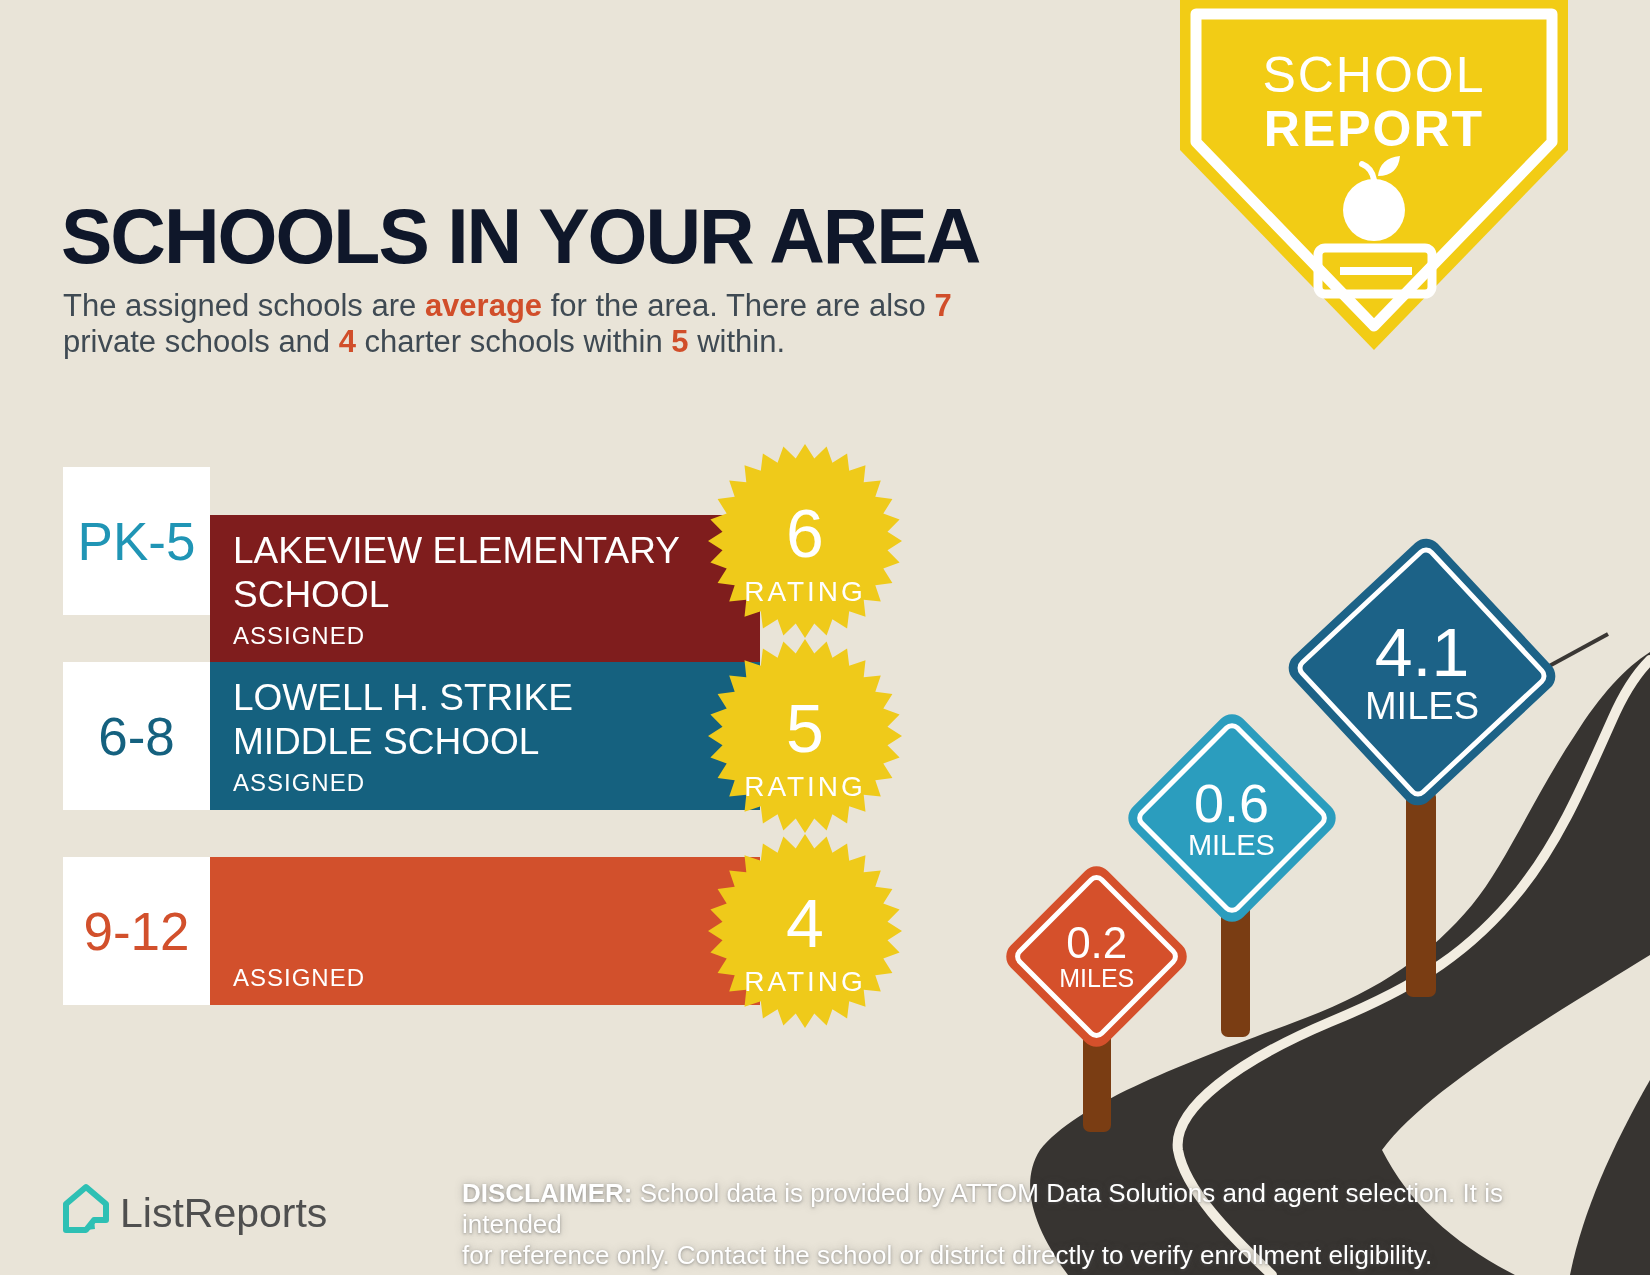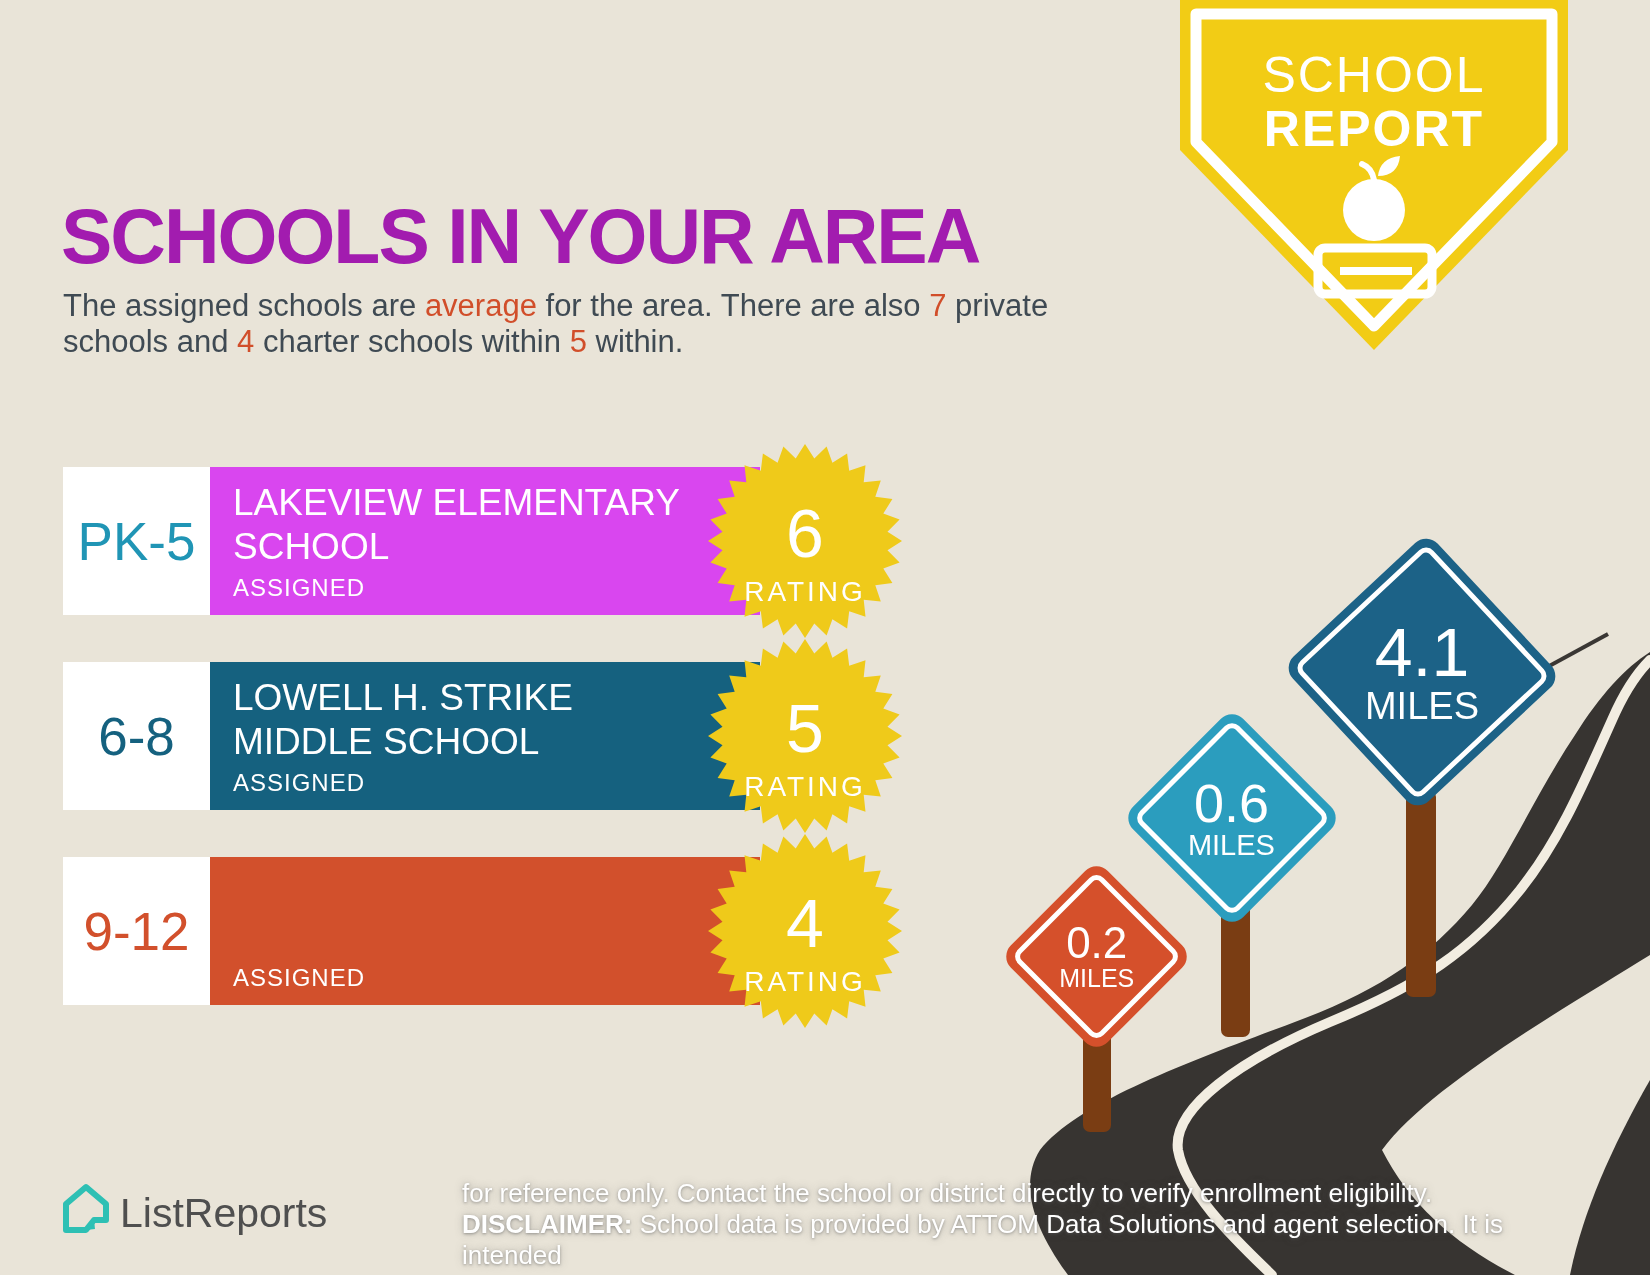--- a/index.html
+++ b/index.html
@@ -8,23 +8,23 @@
   
   .topbar{position:absolute;left:0;top:0;width:1650px;height:143px;background:#D2A322;}
   .home-icon{position:absolute;left:62px;top:33px;}
   .address{position:absolute;left:160px;top:50px;font-size:36px;color:#FCF7EA;letter-spacing:1px;}
   
   .badge-svg{position:absolute;left:0;top:0;width:1650px;height:380px;pointer-events:none;}
   .badge-txt{fill:#FFFFFF;text-anchor:middle;font-family:"Liberation Sans",sans-serif;}
   .badge-line1{font-size:50px;font-weight:400;letter-spacing:2px;}
   .badge-line2{font-size:50px;font-weight:700;letter-spacing:2px;}
   
-  .title{position:absolute;left:61px;top:192px;font-size:77px;font-weight:700;color:#a21caf;letter-spacing:-2px;text-align:center;}
+  .title{position:absolute;left:61px;top:192px;font-size:77px;font-weight:700;color:#0f172a;letter-spacing:-2px;text-align:center;}
   .subtitle{position:absolute;left:63px;top:288px;width:990px;font-size:31px;line-height:36px;color:#3F4A53;}
-  .subtitle .hl{color:#D14E2A;font-weight:400;}
+  .subtitle .hl{color:#D14E2A;font-weight:700;}
   
   .row{position:absolute;left:63px;width:920px;height:148px;}
   .grade-box{position:absolute;left:0;top:0;width:147px;height:148px;background:#FFFFFF;
              display:flex;align-items:center;justify-content:center;text-align:right;}
   .grade{font-size:53px;font-weight:500;}
   .bar{position:absolute;left:147px;top:0;width:550px;height:148px;color:#FFF;}
   .school-name{position:absolute;left:23px;top:14px;width:480px;font-size:37px;line-height:44px;font-weight:400;}
   .assigned{position:absolute;left:23px;bottom:13px;font-size:24px;letter-spacing:1px;}
   .burst-svg{position:absolute;left:642px;top:-26px;width:200px;height:200px;overflow:visible;}
   .rating-num{fill:#FFF;text-anchor:middle;font-size:68px;font-weight:400;}
@@ -119,21 +119,21 @@
     </g>
   </svg>
 
   <div class="title">SCHOOLS IN YOUR AREA</div>
   <div class="subtitle"><span>The assigned schools are </span><span class="hl">average</span><span> for the area. There are also </span><span class="hl">7</span><span> private schools and </span><span class="hl">4</span><span> charter schools within </span><span class="hl">5</span><span> within.</span></div>
 
   <div class="row" style="top:467px;">
     <div class="grade-box">
       <span class="grade" style="color: rgb(32, 149, 181);">PK-5</span>
     </div>
-    <div class="bar" style="background: #d946ef;">
+    <div class="bar" style="background: #7f1d1d; margin-top: 48px;">
       <div class="school-name">LAKEVIEW ELEMENTARY SCHOOL</div>
       <div class="assigned">ASSIGNED</div>
     </div>
     <svg class="burst-svg" viewBox="-100 -100 200 200">
       <polygon class="burst" fill="#EFCA1A" points="0.0,-97.0 9.3,-82.5 21.6,-94.6 27.4,-78.3 42.1,-87.4 44.2,-70.3 60.5,-75.8 58.7,-58.7 75.8,-60.5 70.3,-44.2 87.4,-42.1 78.3,-27.4 94.6,-21.6 82.5,-9.3 97.0,0.0 82.5,9.3 94.6,21.6 78.3,27.4 87.4,42.1 70.3,44.2 75.8,60.5 58.7,58.7 60.5,75.8 44.2,70.3 42.1,87.4 27.4,78.3 21.6,94.6 9.3,82.5 0.0,97.0 -9.3,82.5 -21.6,94.6 -27.4,78.3 -42.1,87.4 -44.2,70.3 -60.5,75.8 -58.7,58.7 -75.8,60.5 -70.3,44.2 -87.4,42.1 -78.3,27.4 -94.6,21.6 -82.5,9.3 -97.0,0.0 -82.5,-9.3 -94.6,-21.6 -78.3,-27.4 -87.4,-42.1 -70.3,-44.2 -75.8,-60.5 -58.7,-58.7 -60.5,-75.8 -44.2,-70.3 -42.1,-87.4 -27.4,-78.3 -21.6,-94.6 -9.3,-82.5"></polygon>
       <text class="rating-num" x="0" y="16">6</text>
       <text class="rating-lab" x="0" y="60">RATING</text>
     </svg>
   </div>
 
@@ -166,17 +166,17 @@
     </svg>
   </div>
 
   <svg class="logo-svg" width="56" height="56" viewBox="0 0 56 56">
     <path d="M8 50 L8 24 L28 7 L48 24 L48 40 L36 40 L28 50 Z" fill="none" stroke="#2EC0B4" stroke-width="6" stroke-linejoin="round"></path>
     <path d="M28 50 L36 40 L37 49 Z" fill="#2EC0B4"></path>
   </svg>
   <div class="brand">ListReports</div>
 
   <div class="disclaimer">
+    <div><span class="b">DISCLAIMER:</span><span> School data is provided by ATTOM Data Solutions and agent selection. It is intended</span></div>
     <div>for reference only. Contact the school or district directly to verify enrollment eligibility.</div>
-    <div><span class="b">DISCLAIMER:</span><span> School data is provided by ATTOM Data Solutions and agent selection. It is intended</span></div>
   </div>
 
 </div>
 
 </body></html>

